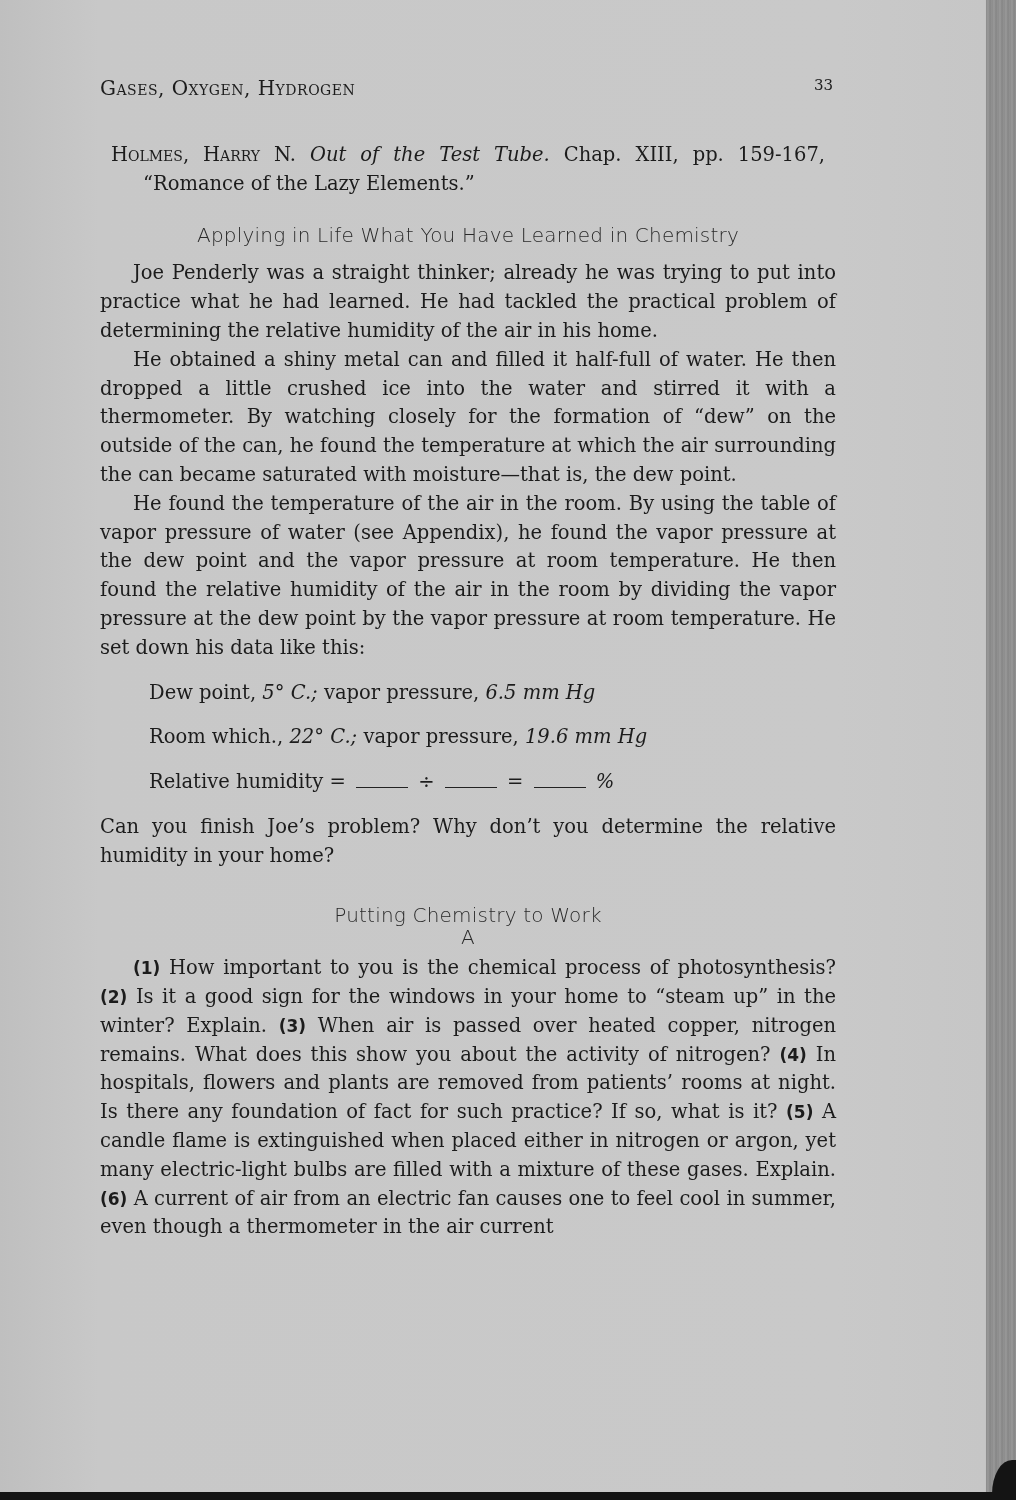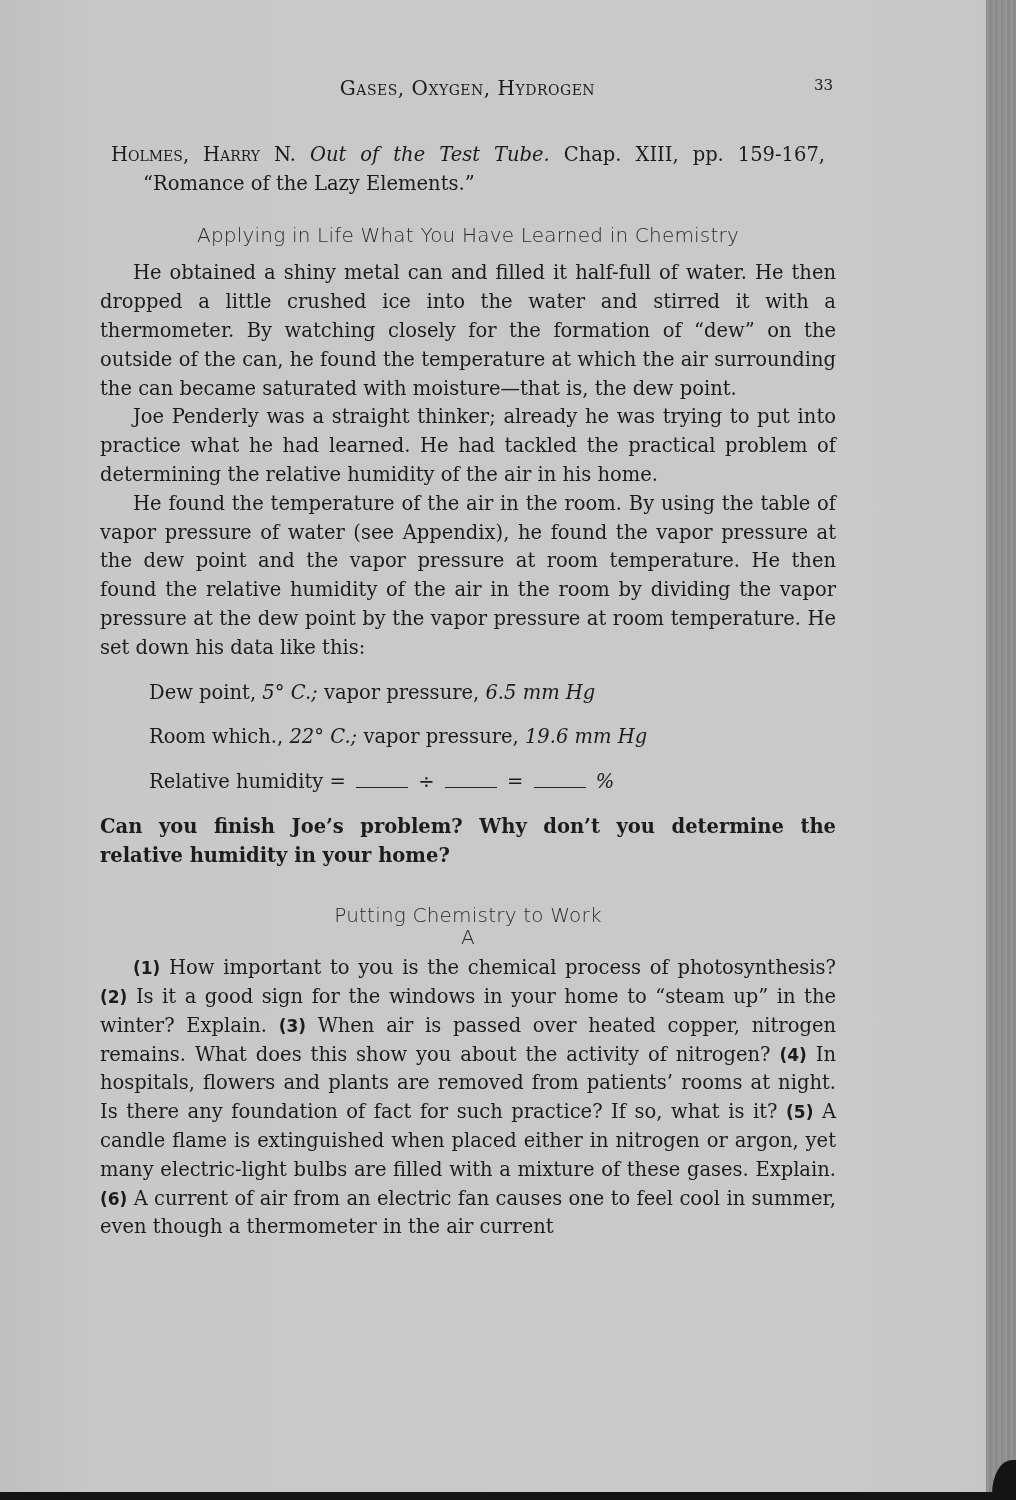--- a/index.html
+++ b/index.html
@@ -21,64 +21,64 @@
     position: absolute; left: 0; top: 1492px; width: 1016px; height: 8px; background: #141414;
   }
   .corner {
     position: absolute; left: 992px; top: 1460px; width: 24px; height: 40px;
     background: #141414; border-top-left-radius: 20px 34px;
   }
   .running-head {
     position: absolute; top: 76px; left: 100px; width: 735px; height: 28px;
   }
   .running-title {
-    position: absolute; left: 0; right: 0; text-align: center;
+    position: absolute; left: 0; right: 0; 
     font-variant: small-caps; font-size: 20px; letter-spacing: 0.5px;
   }
   .page-number { position: absolute; right: 2px; top: 0; font-size: 15px; }
   .content {
     position: absolute; top: 130px; left: 100px; width: 736px;
     font-size: 19.5px; line-height: 28.8px;
   }
   .ref { text-indent: -0px; padding-left: 32px; text-indent: -32px; margin: 11px; text-align: justify; text-align-last: left; }
   .ref .author { font-variant: small-caps; }
   .ref .title { font-style: italic; }
   .heading {
     text-align: center; margin: 28px 0 4px 0;
     font-family: "DejaVu Sans", "Liberation Sans", sans-serif; font-weight: 300;
     font-size: 20px; letter-spacing: 0.2px; color: #2a2a2a;
   }
   .heading.section-letter { margin-top: -6px; margin-bottom: 2px; }
   p.body { margin: 0; text-indent: 33px; text-align: justify; }
   .data-line { padding-left: 33px; margin: 16px; }
   .data-line i { font-style: italic; }
   .blank { display: inline-block; width: 52px; border-bottom: 1.5px solid #222; height: 14px; vertical-align: baseline; margin: 0 4px; }
-  p.noindent { margin: 0; text-align: justify; font-weight: bold; }
+  p.noindent { margin: 0; text-align: justify; }
   .qnum { font-weight: bold; font-family: "DejaVu Sans", "Liberation Sans", sans-serif; font-size: 17px; }
 </style>
 </head>
 <body>
 
 <div class="page">
   <div class="running-head">
     <div class="running-title">Gases, Oxygen, Hydrogen</div>
     <div class="page-number">33</div>
   </div>
 
   <div class="content">
     <p class="ref">
       <span class="author">Holmes, Harry N.</span>
       <span class="title">Out of the Test Tube.</span>
       <span>Chap. XIII, pp. 159-167, “Romance of the Lazy Elements.”</span>
     </p>
 
     <div class="heading" style="margin-top:22px;margin-bottom:10px;">Applying in Life What You Have Learned in Chemistry</div>
 
+    <p class="body">Joe Penderly was a straight thinker; already he was trying to put into practice what he had learned. He had tackled the practical problem of determining the relative humidity of the air in his home.</p>
     <p class="body">He obtained a shiny metal can and filled it half-full of water. He then dropped a little crushed ice into the water and stirred it with a thermometer. By watching closely for the formation of “dew” on the outside of the can, he found the temperature at which the air surrounding the can became saturated with moisture—that is, the dew point.</p>
-    <p class="body">Joe Penderly was a straight thinker; already he was trying to put into practice what he had learned. He had tackled the practical problem of determining the relative humidity of the air in his home.</p>
     <p class="body">He found the temperature of the air in the room. By using the table of vapor pressure of water (see Appendix), he found the vapor pressure at the dew point and the vapor pressure at room temperature. He then found the relative humidity of the air in the room by dividing the vapor pressure at the dew point by the vapor pressure at room temperature. He set down his data like this:</p>
 
     <p class="data-line">
       <span>Dew point, </span><i>5° C.;</i><span> vapor pressure, </span><i>6.5 mm Hg</i>
     </p>
     <p class="data-line">
       <span>Room which., </span><i>22° C.;</i><span> vapor pressure, </span><i>19.6 mm Hg</i>
     </p>
     <p class="data-line">
       <span>Relative humidity =</span>

